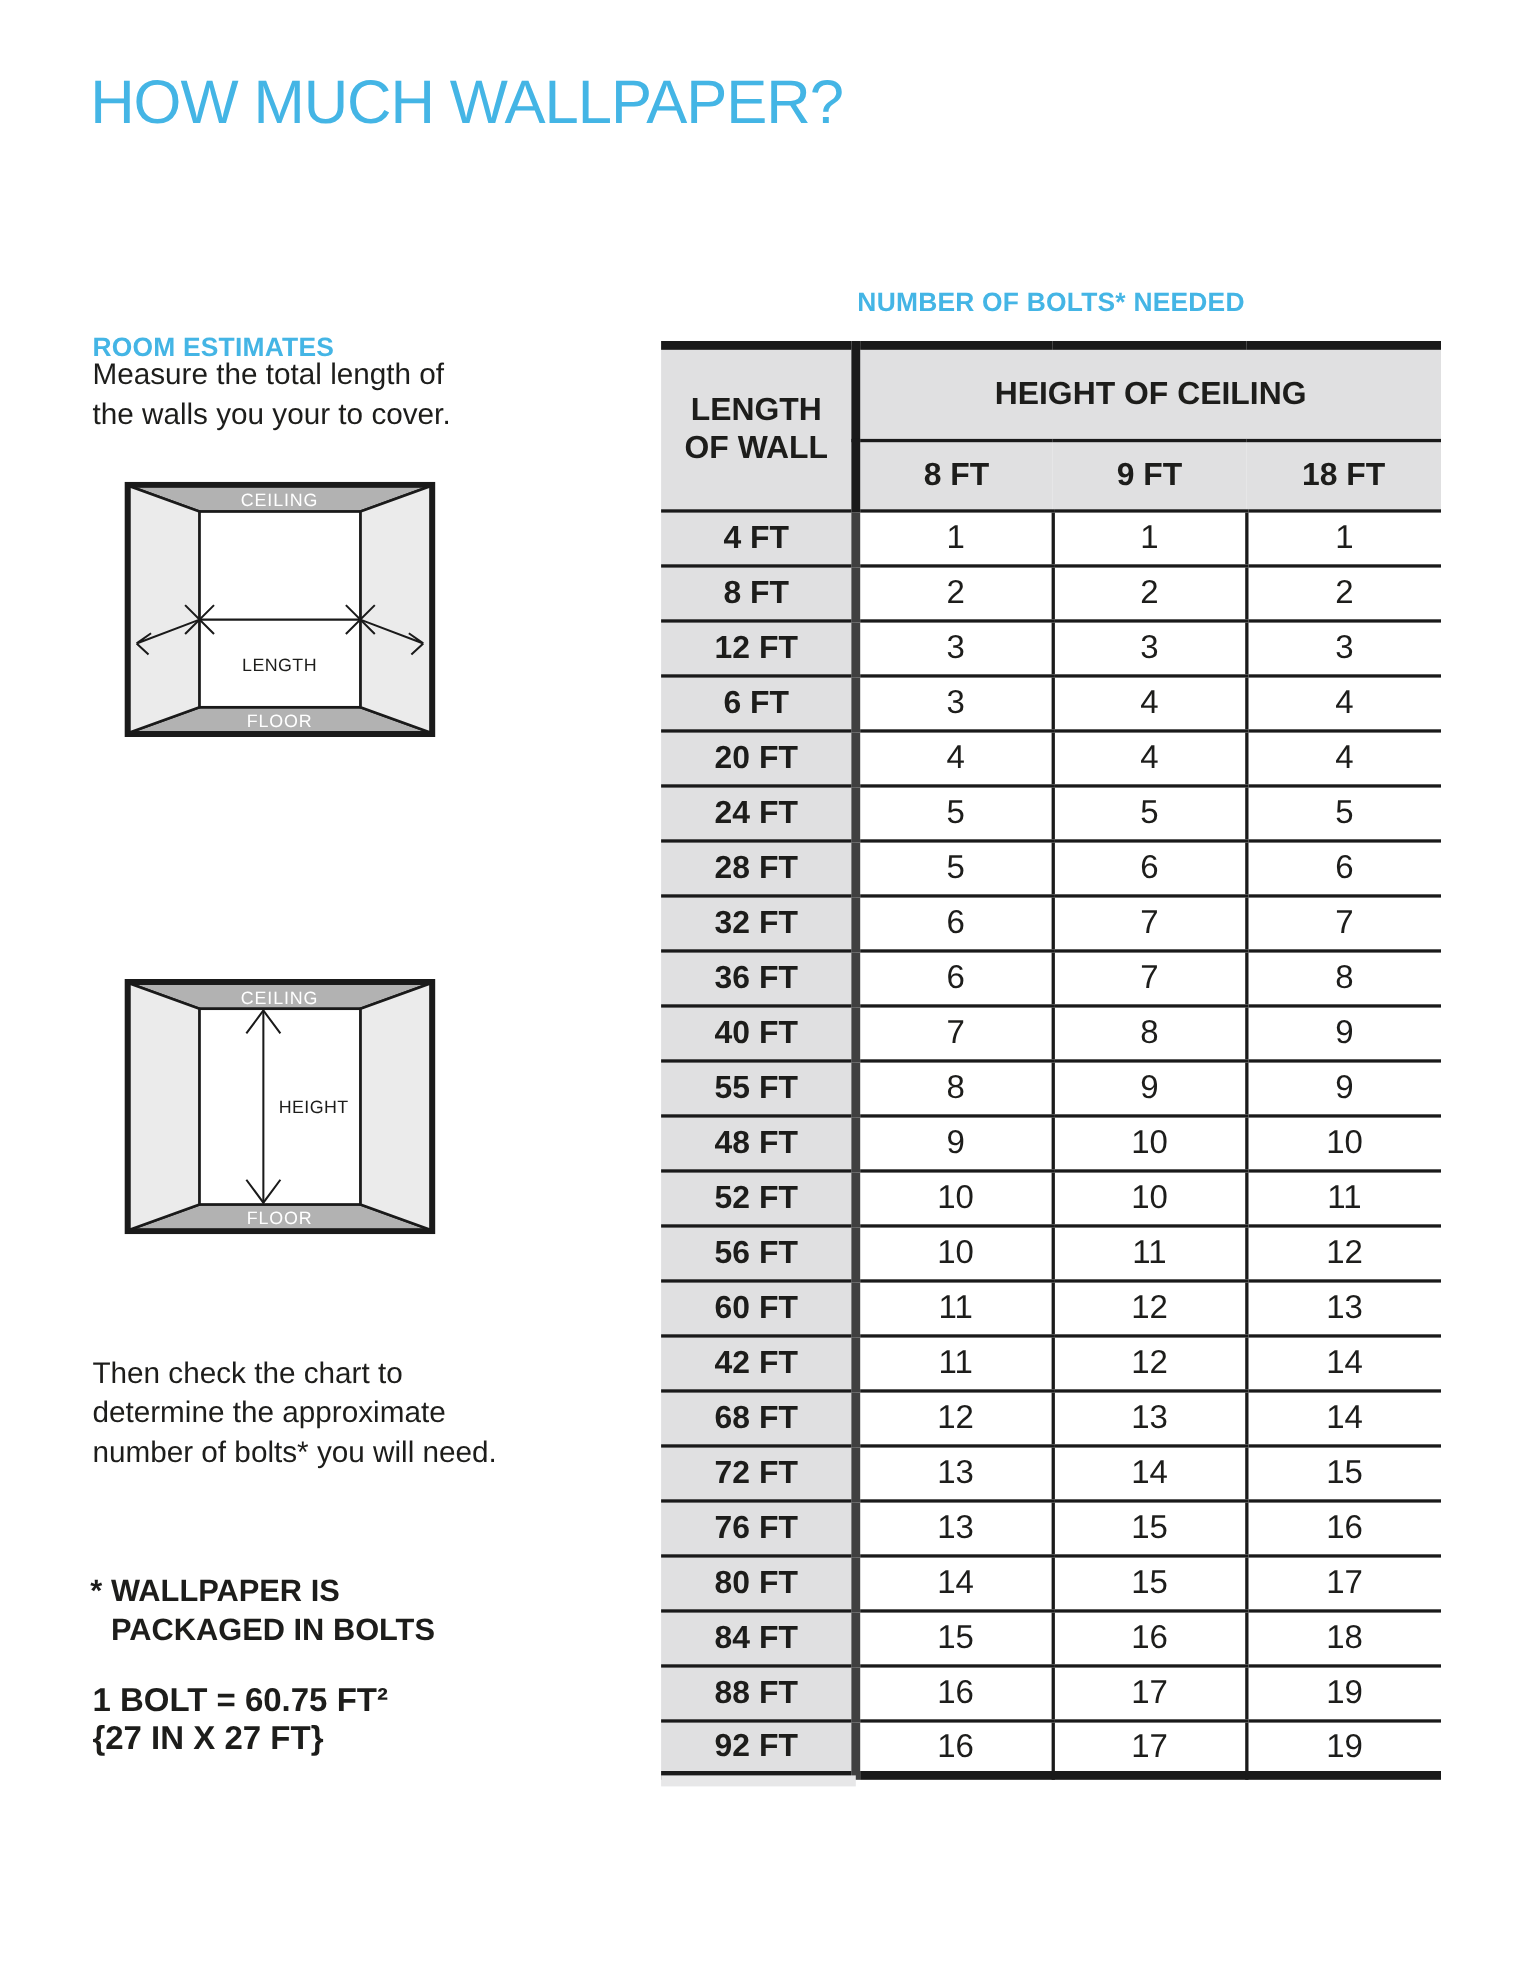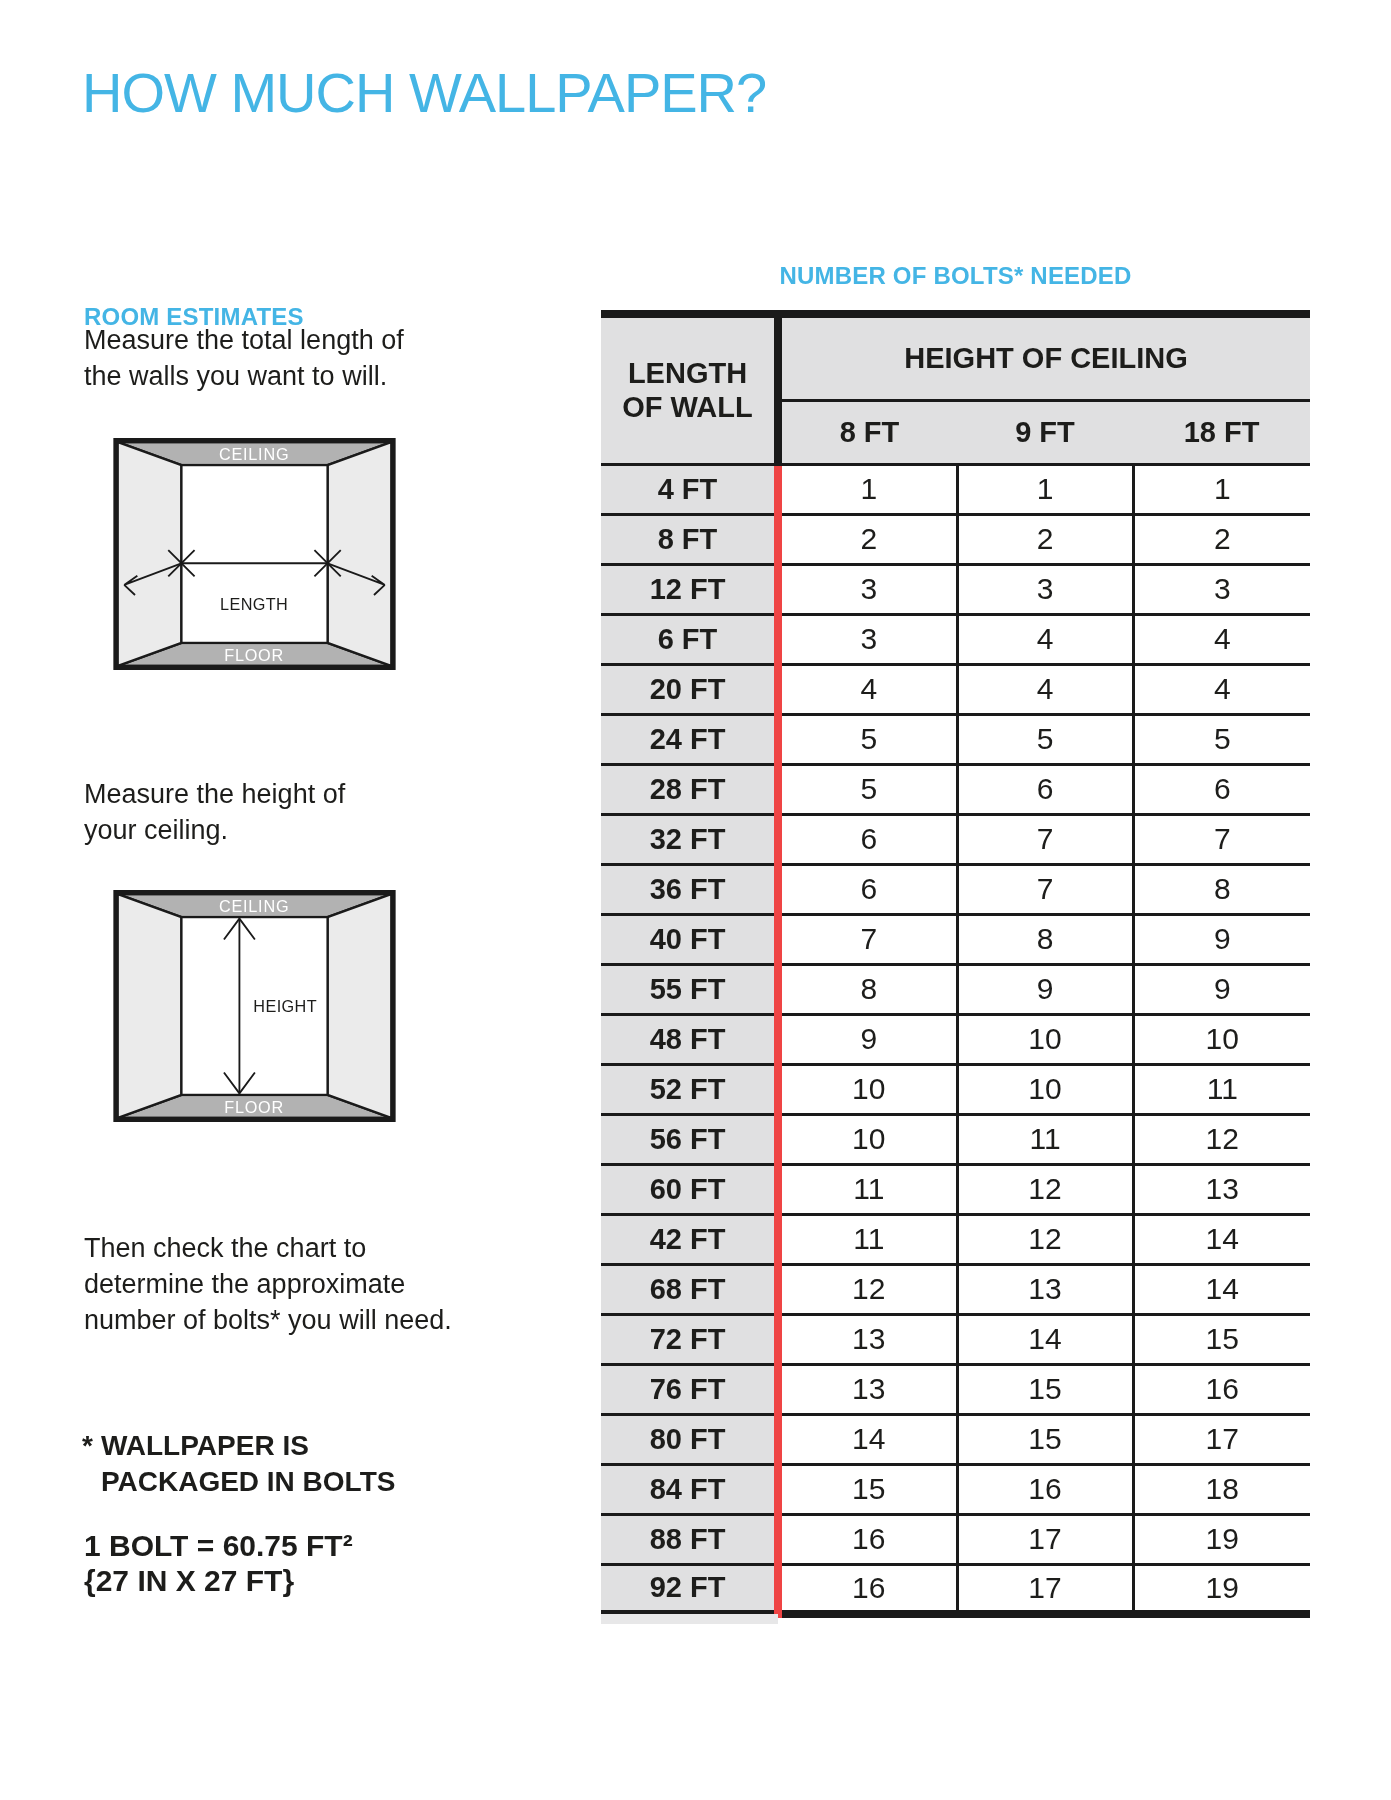--- a/index.html
+++ b/index.html
@@ -56,37 +56,37 @@
     border-top:3px solid #1a1a1a; border-bottom:3px solid #1a1a1a; height:50px; }
   .bolts-table td + td { border-left:3px solid #1a1a1a; }
   .bolts-table th.corner-cell {
     border-right:8px solid #1a1a1a; border-bottom:3px solid #1a1a1a;
     white-space:pre-line; line-height:34px; font-size:29px;
   }
   .bolts-table th.group-cell { height:86px; border-bottom:3px solid #1a1a1a; }
   .bolts-table th.sub-cell { height:64px; border-bottom:3px solid #1a1a1a; }
   .bolts-table th.row-label {
     height:50px; border-top:3px solid #1a1a1a; border-bottom:3px solid #1a1a1a;
-    border-right:8px solid #ef4444;
+    border-right:8px solid #404040;
   }
   .table-bottom-strip {
     position:absolute; left:601px; width:177px; height:10px; background:#e7e7e8;
   }
 </style>
 </head>
 <body>
 
 <div class="page">
 
   <h1 class="page-title">HOW MUCH WALLPAPER?</h1>
 
   <h2 class="section-heading" id="room-estimates-heading">ROOM ESTIMATES</h2>
 
   <p class="body-text" id="step-length">Measure the total length of
-the walls you want to will.</p>
+the walls you your to cover.</p>
 
   <div class="diagram" id="diagram-length">
     <svg viewBox="0 0 365 300">
       <polygon points="5,5 360,5 277,35 88,35" fill="#b2b2b2" stroke="#1a1a1a" stroke-width="3"></polygon>
       <polygon points="5,295 360,295 277,265 88,265" fill="#b2b2b2" stroke="#1a1a1a" stroke-width="3"></polygon>
       <polygon points="5,5 88,35 88,265 5,295" fill="#ebebeb" stroke="#1a1a1a" stroke-width="3"></polygon>
       <polygon points="360,5 277,35 277,265 360,295" fill="#ebebeb" stroke="#1a1a1a" stroke-width="3"></polygon>
       <rect x="88" y="35" width="189" height="230" fill="#ffffff" stroke="#1a1a1a" stroke-width="3"></rect>
       <rect x="3.5" y="3.5" width="358" height="293" fill="none" stroke="#1a1a1a" stroke-width="7"></rect>
       <g stroke="#1a1a1a" stroke-width="2.4" fill="none">
@@ -95,22 +95,20 @@
         <path d="M260,145 L294,179 M294,145 L260,179"></path>
         <path d="M88,162 L14,190 M14,190 L31,178 M14,190 L28,203"></path>
         <path d="M277,162 L351,190 M351,190 L334,178 M337,203 L351,190"></path>
       </g>
       <text class="face-label" x="182" y="29" text-anchor="middle">CEILING</text>
       <text class="face-label" x="182" y="288" text-anchor="middle">FLOOR</text>
       <text class="dim-label" x="182" y="222" text-anchor="middle">LENGTH</text>
     </svg>
   </div>
 
-  <p class="body-text" id="step-height">Measure the height of
-your ceiling.</p>
 
   <div class="diagram" id="diagram-height">
     <svg viewBox="0 0 365 300">
       <polygon points="5,5 360,5 277,35 88,35" fill="#b2b2b2" stroke="#1a1a1a" stroke-width="3"></polygon>
       <polygon points="5,295 360,295 277,265 88,265" fill="#b2b2b2" stroke="#1a1a1a" stroke-width="3"></polygon>
       <polygon points="5,5 88,35 88,265 5,295" fill="#ebebeb" stroke="#1a1a1a" stroke-width="3"></polygon>
       <polygon points="360,5 277,35 277,265 360,295" fill="#ebebeb" stroke="#1a1a1a" stroke-width="3"></polygon>
       <rect x="88" y="35" width="189" height="230" fill="#ffffff" stroke="#1a1a1a" stroke-width="3"></rect>
       <rect x="3.5" y="3.5" width="358" height="293" fill="none" stroke="#1a1a1a" stroke-width="7"></rect>
       <g stroke="#1a1a1a" stroke-width="2.4" fill="none">

